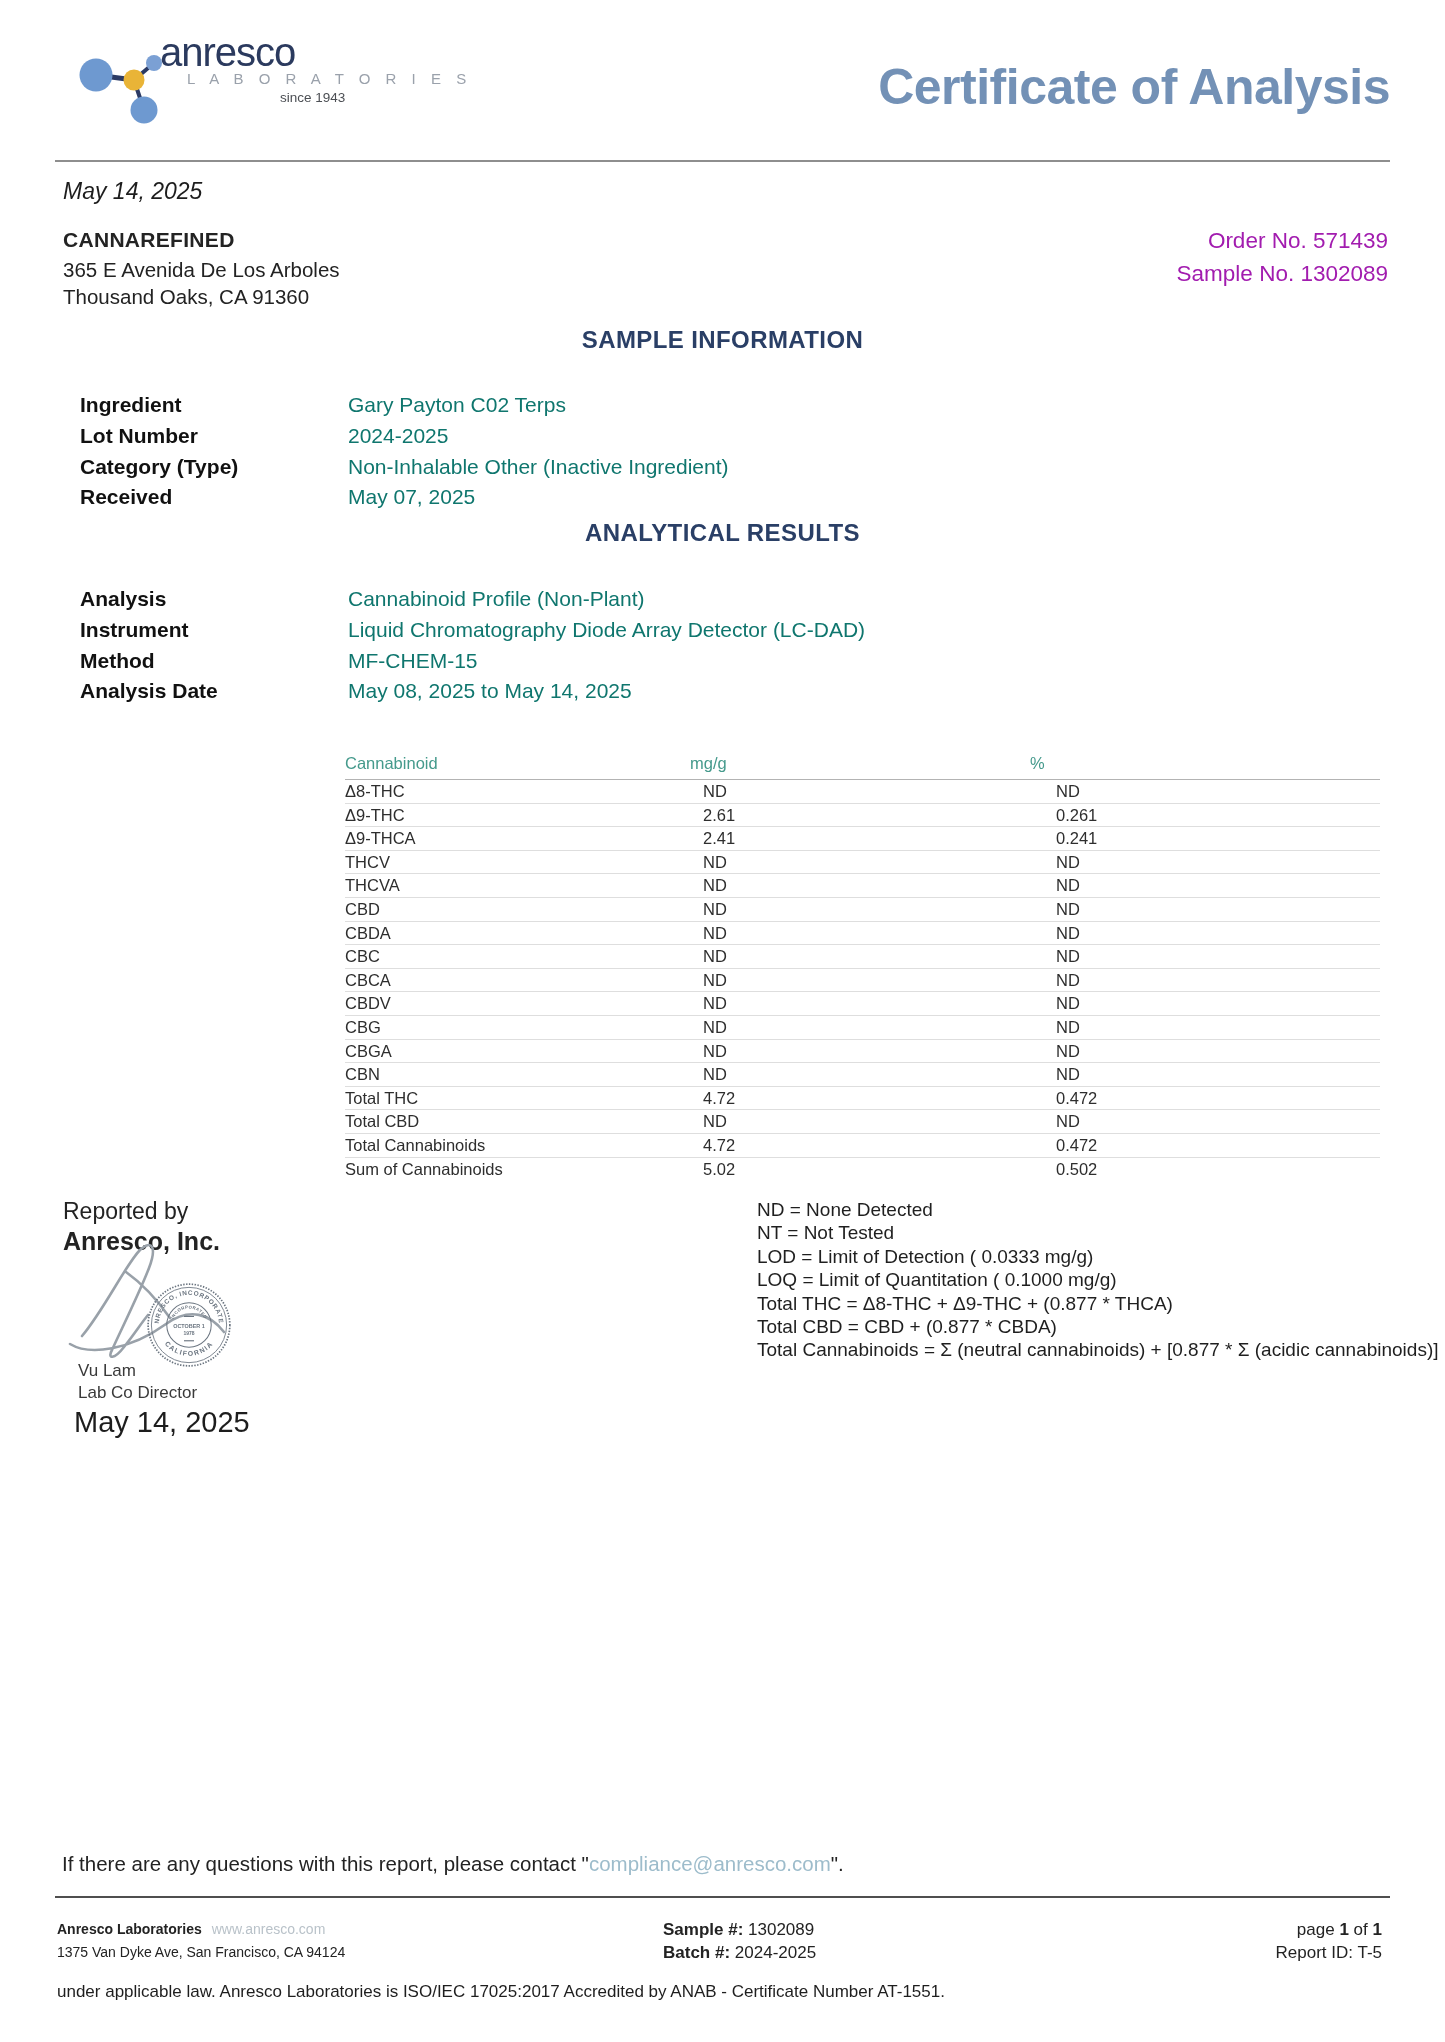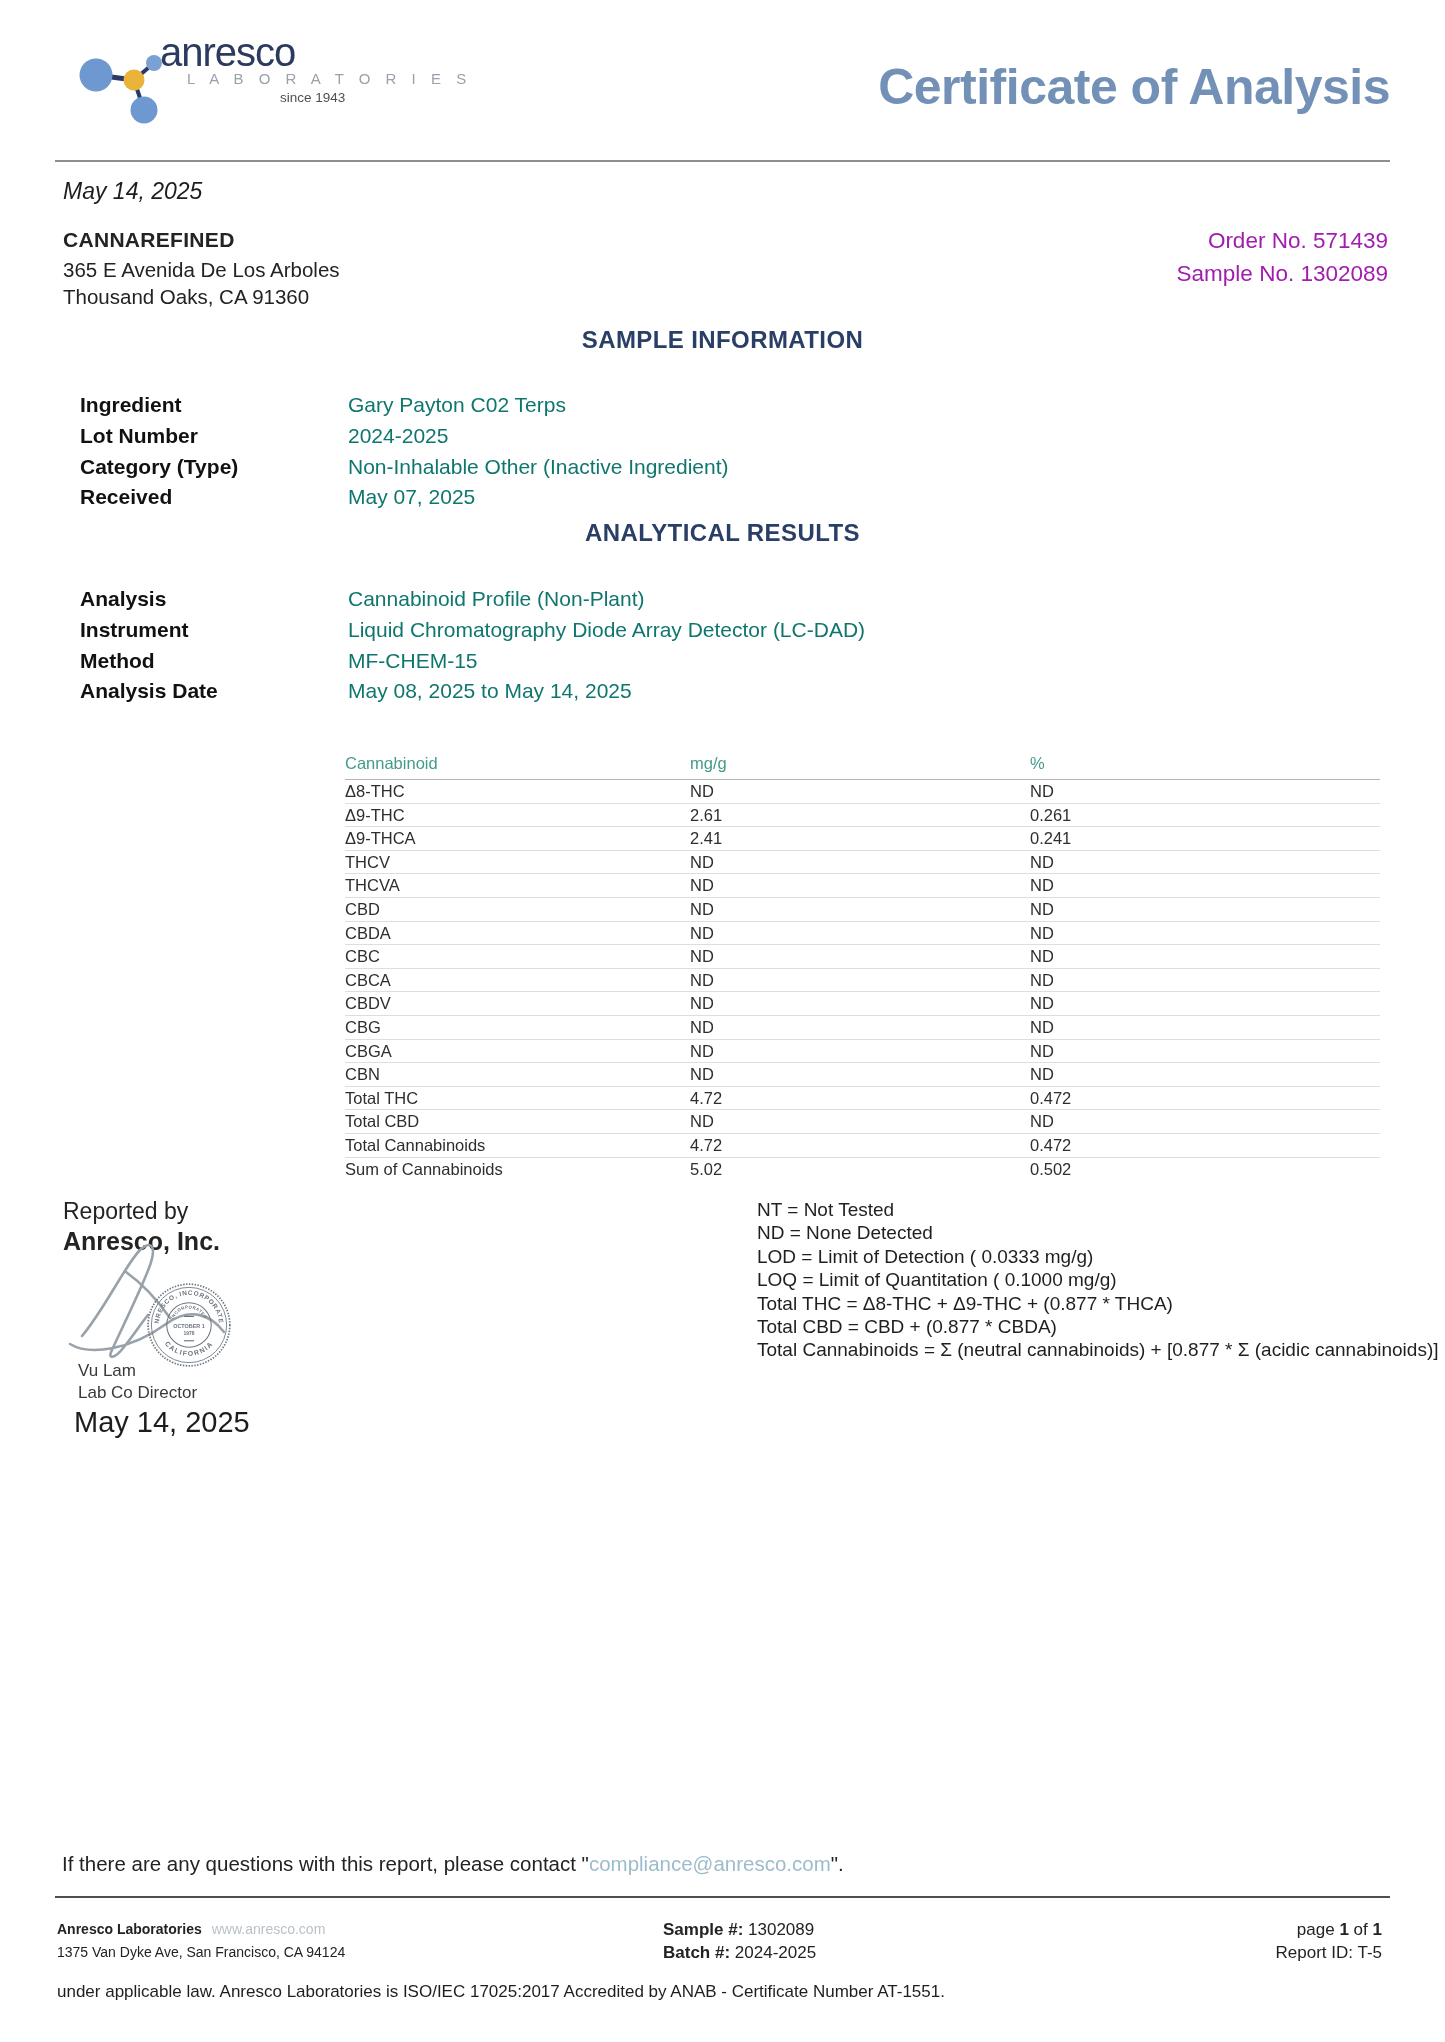--- a/index.html
+++ b/index.html
@@ -31,21 +31,21 @@
   .fields { position:absolute; left:80px; font-size:21px; }
   .fields-sample { top:390px; }
   .fields-analytical { top:584px; }
   .f-row { display:grid; grid-template-columns:268px auto; line-height:30.8px; }
   .f-label { font-weight:700; color:#111; }
   .f-value { color:#0f766e; }
 
   
   .results-table { position:absolute; left:345px; top:750px; width:1035px; font-size:16.5px; color:#2e2e2e; }
   .t-head { display:grid; grid-template-columns:345px 340px 1fr; color:#459a8c; padding:4px 0 6px 0; border-bottom:1px solid #b3b3b3; }
-  .t-row { display:grid; grid-template-columns:345px 340px 1fr; height:23.6px; line-height:22.6px; border-bottom:1px solid #dedede; }
+  .t-row { display:grid; grid-template-columns:345px 340px 1fr; height:23.6px; line-height:22.6px; border-bottom:1px solid #dedede;gap:13px; }
   .t-row:last-child { border-bottom:none; }
 
   
   .reported-by { position:absolute; left:63px; top:1196px; font-size:23px; line-height:30px; }
   .reported-company { font-size:25px; font-weight:700; }
   .signature { position:absolute; left:66px; top:1238px; }
   .stamp { position:absolute; left:146px; top:1282px; }
   .signer { position:absolute; left:78px; top:1360px; font-size:17px; line-height:22px; color:#3a3a3a; }
   .sign-date { position:absolute; left:74px; top:1406px; font-size:29px; color:#1d1d1d; }
 
@@ -296,23 +296,23 @@
   </svg>
 
   <div class="signer">
     <div>Vu Lam</div>
     <div>Lab Co Director</div>
   </div>
   <div class="sign-date">May 14, 2025</div>
 
   <div class="legend">
 
+      <div>ND = None Detected</div>
+
       <div>NT = Not Tested</div>
-
-      <div>ND = None Detected</div>
 
       <div>LOD = Limit of Detection ( 0.0333 mg/g)</div>
 
       <div>LOQ = Limit of Quantitation ( 0.1000 mg/g)</div>
 
       <div>Total THC = Δ8-THC + Δ9-THC + (0.877 * THCA)</div>
 
       <div>Total CBD = CBD + (0.877 * CBDA)</div>
 
       <div>Total Cannabinoids = Σ (neutral cannabinoids) + [0.877 * Σ (acidic cannabinoids)]</div>

